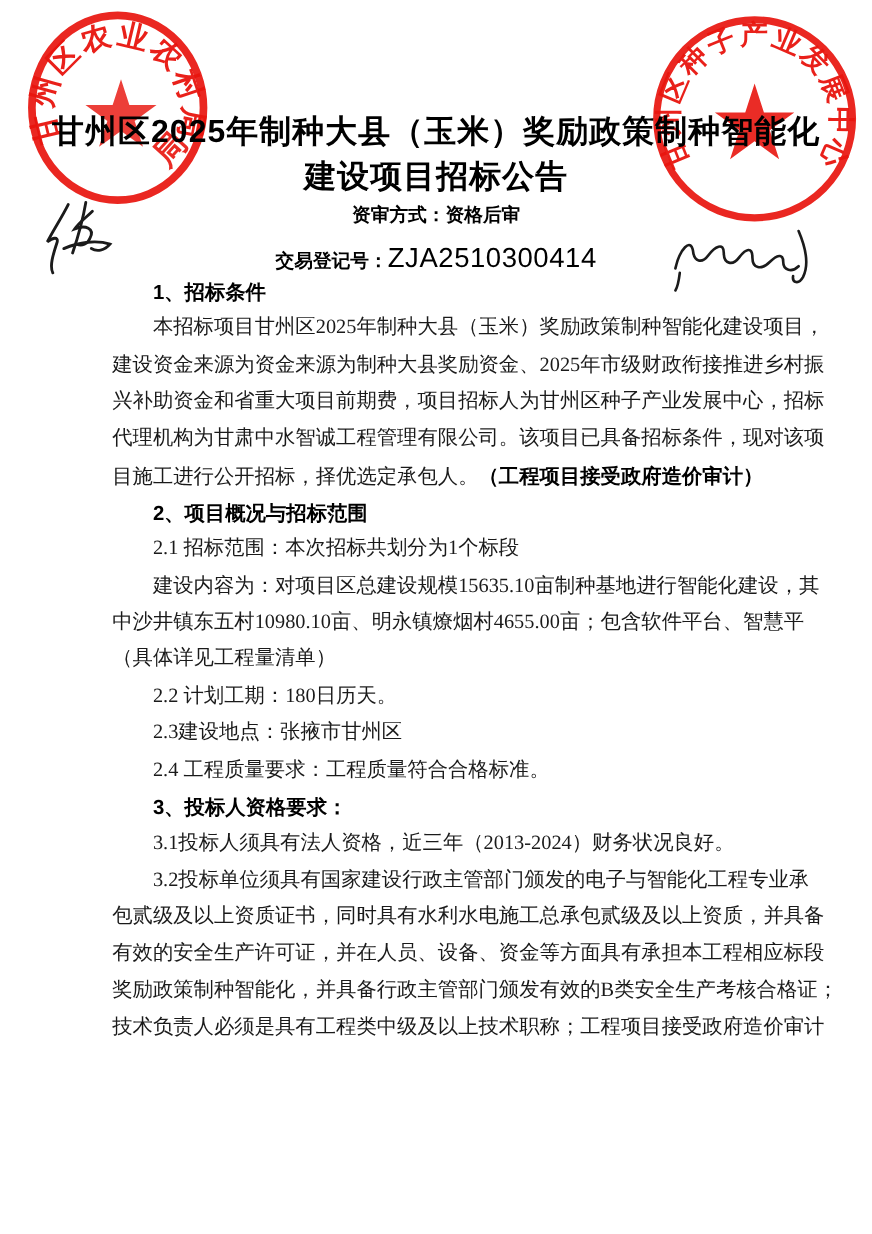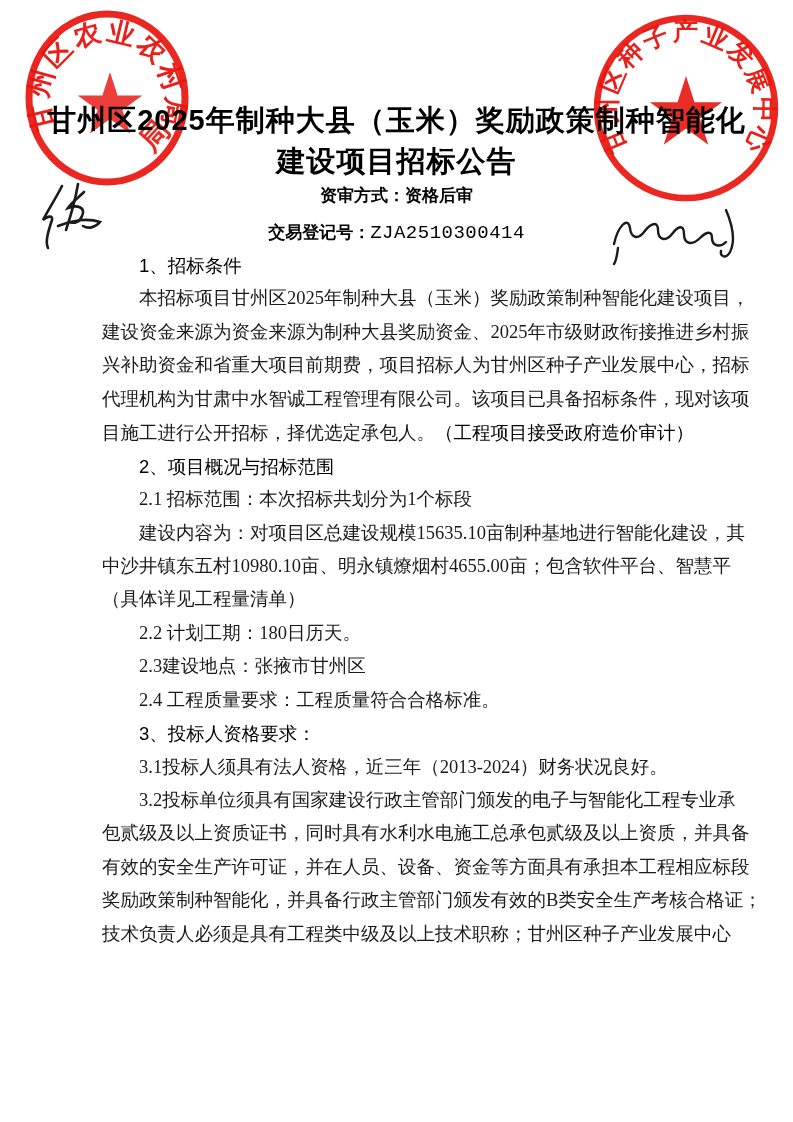--- a/index.html
+++ b/index.html
@@ -38,23 +38,23 @@
   }
   .meta-review { top: 184px; }
   .meta-reg    { top: 221px; }
   .meta-label, .meta-value-bold {
     font-family: "Liberation Sans", sans-serif;
     font-weight: bold;
     font-size: 17px;
     color: #000000;
   }
   .meta-value-plain {
-    font-family: Liberation Mono, monospace;
+    font-family: Liberation Sans, sans-serif;
     font-weight: normal;
-    font-size: 19px;
+    font-size: 25px;
     color: #000000;
     letter-spacing: 0.5px;
   }
 
   
   .stamp, .signature {
     position: absolute;
     mix-blend-mode: multiply;
     z-index: 5;
     pointer-events: none;
@@ -79,21 +79,21 @@
   }
   .line {
     height: 33.45px;
     line-height: 33.45px;
     font-size: 18.5px;
     white-space: nowrap;
     color: #1a1a1a;
   }
   .line.indent { padding-left: 37px; }
   .seg-bold {
-    font-weight: normal;
+    font-weight: bold;
     font-family: "Liberation Sans", sans-serif;
     color: #000000;
   }
 </style>
 </head>
 <body>
 
 <div class="page">
 
   <svg class="stamp stamp-left" width="170" height="182" viewBox="0 0 170 182">
@@ -162,16 +162,16 @@
       <div class="line"><span>（具体详见工程量清单）</span></div>
       <div class="line indent"><span>2.2 计划工期：180日历天。</span></div>
       <div class="line indent"><span>2.3建设地点：张掖市甘州区</span></div>
       <div class="line indent"><span>2.4 工程质量要求：工程质量符合合格标准。</span></div>
       <div class="line indent"><span class="seg-bold">3、投标人资格要求：</span></div>
       <div class="line indent"><span>3.1投标人须具有法人资格，近三年（2013-2024）财务状况良好。</span></div>
       <div class="line indent"><span>3.2投标单位须具有国家建设行政主管部门颁发的电子与智能化工程专业承</span></div>
       <div class="line"><span>包贰级及以上资质证书，同时具有水利水电施工总承包贰级及以上资质，并具备</span></div>
       <div class="line"><span>有效的安全生产许可证，并在人员、设备、资金等方面具有承担本工程相应标段</span></div>
       <div class="line"><span>奖励政策制种智能化，并具备行政主管部门颁发有效的B类安全生产考核合格证；</span></div>
-      <div class="line"><span>技术负责人必须是具有工程类中级及以上技术职称；甘州区种子产业发展中心</span></div>
+      <div class="line"><span>技术负责人必须是具有工程类中级及以上技术职称；工程项目接受政府造价审计</span></div>
     </div>
 
 </div>
 
 </body></html>

